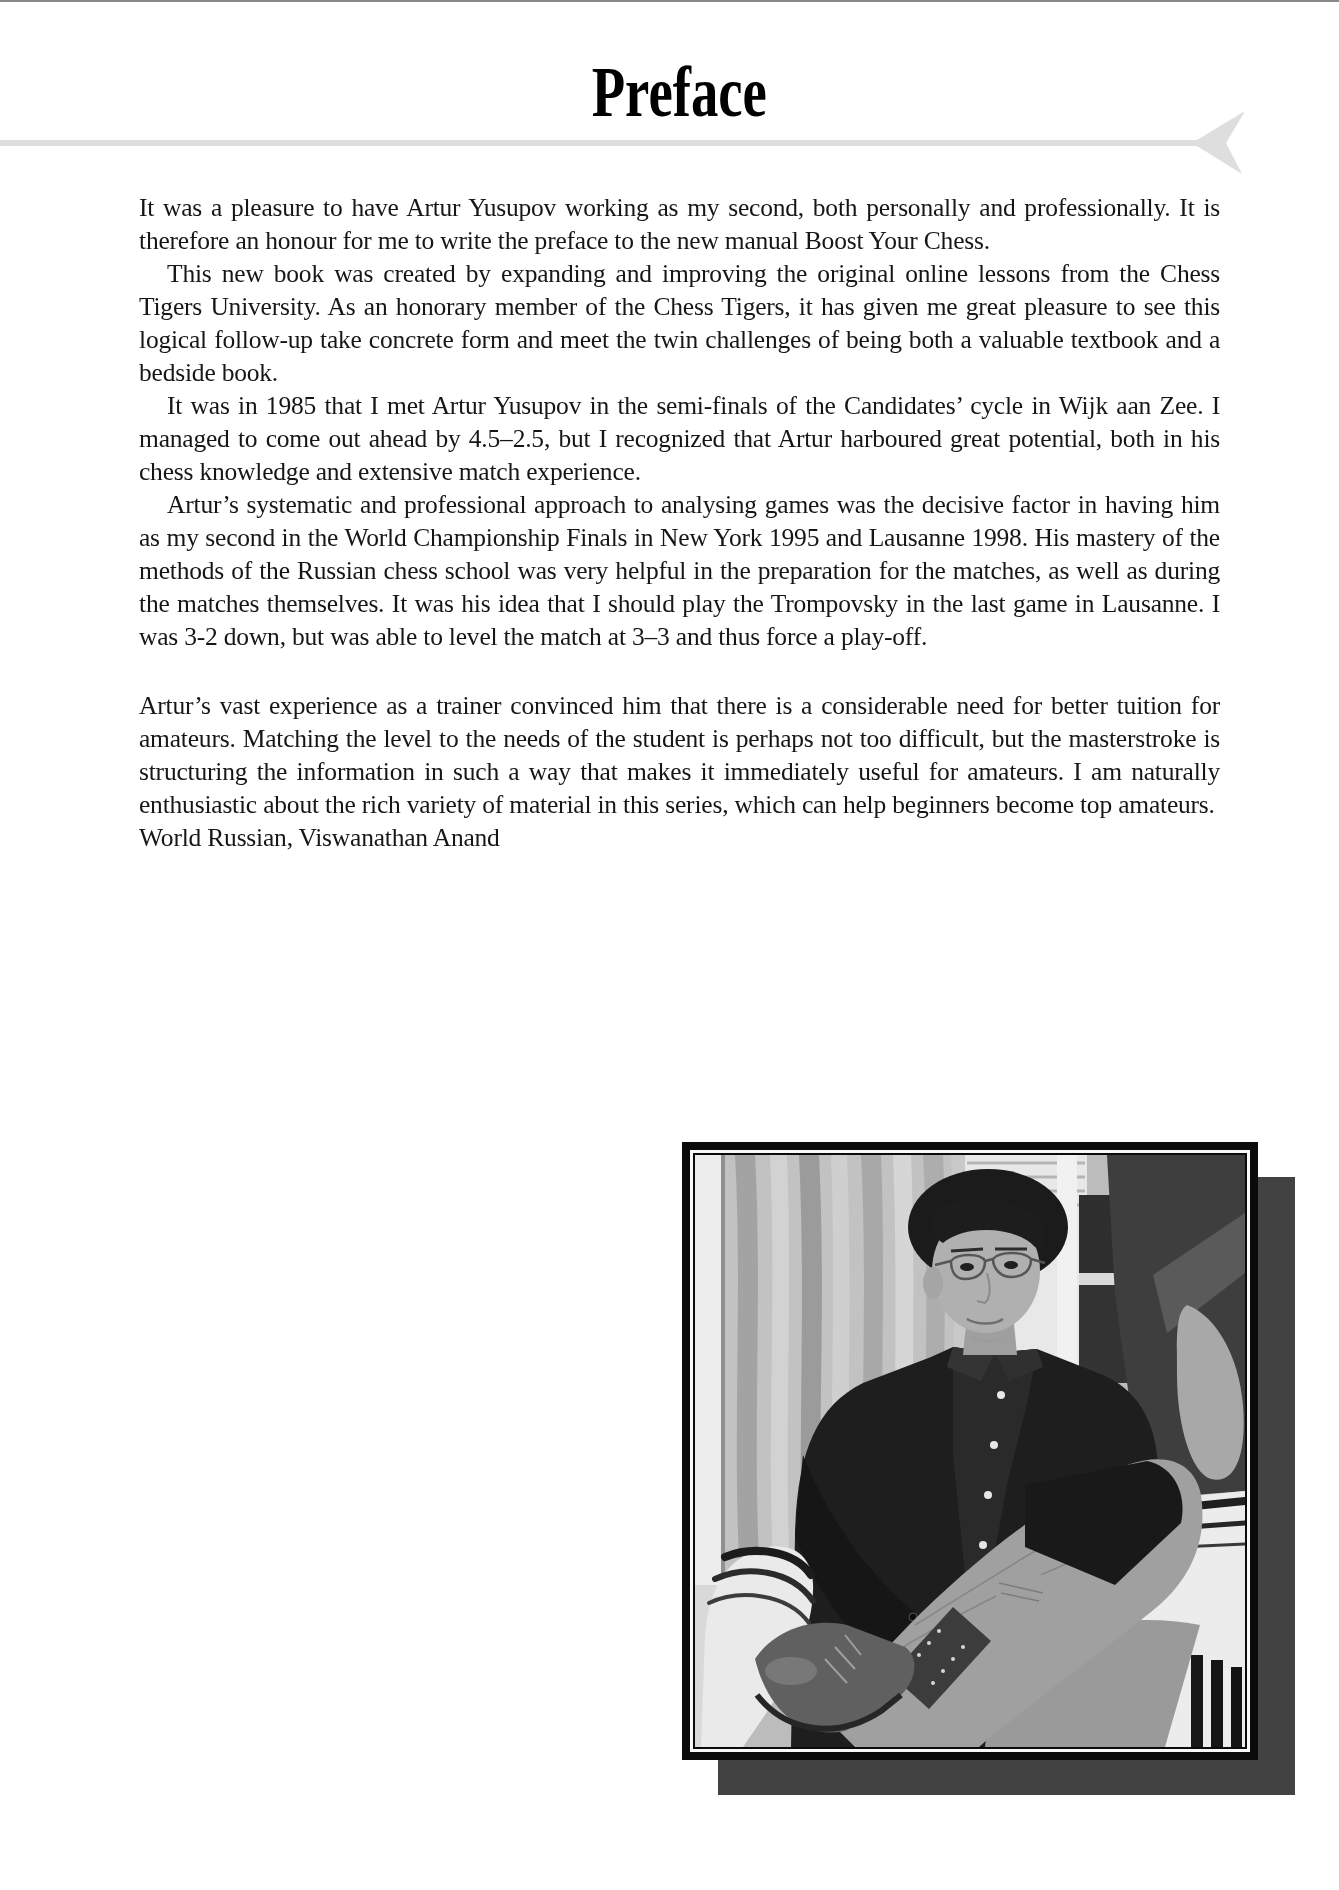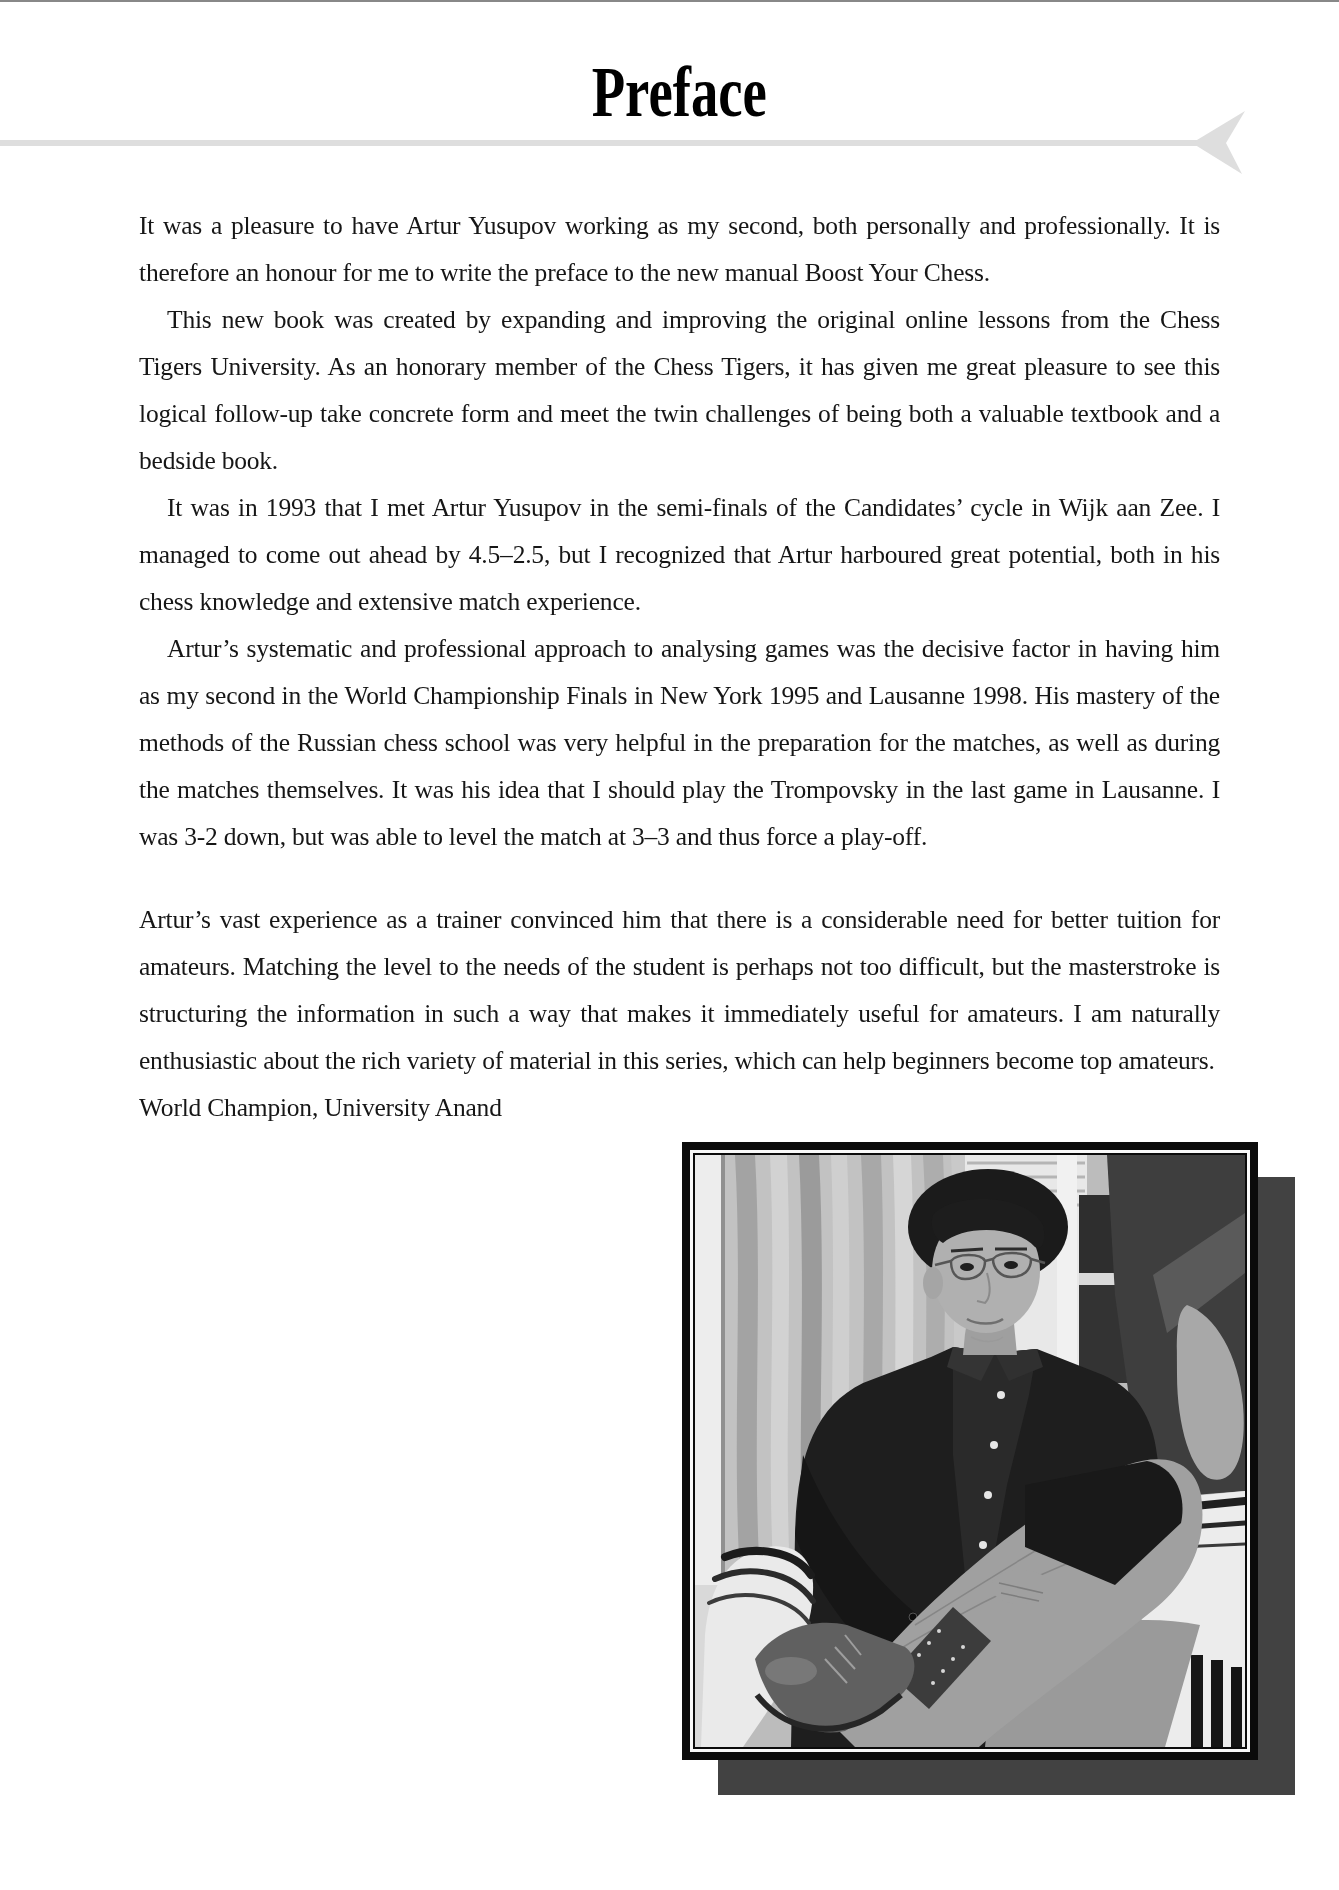--- a/index.html
+++ b/index.html
@@ -22,22 +22,22 @@
     white-space:nowrap;
   }
   .page-title .squeeze { display:inline-block; transform:scaleX(.76); transform-origin:center top; }
   .rule {
     position:absolute; left:0; top:138px; width:1197px; height:6px;
     background:var(--rule, #dedede);
   }
   .rule-arrow { position:absolute; left:1192px; top:109px; width:56px; height:64px; }
   .rule-arrow polygon { fill:var(--rule, #dedede); }
   .body-text {
-    position:absolute; left:139px; top:200px; width:1081px;
-    font-size:25.5px; line-height:47px; letter-spacing:-0.2px;
+    position:absolute; left:139px; top:189px; width:1081px;
+    font-size:25.5px; line-height:33px; letter-spacing:-0.2px;
     text-align:justify; hyphens:none;
   }
   .body-text p { margin:0; }
   .body-text p.indent { text-indent:28px; }
   .body-text p.gap { margin-top:36px; }
   .signature { margin-top:42px; text-align:left; }
   .photo-shadow {
     position:absolute; left:718px; top:1175px; width:577px; height:618px;
     background:var(--shadow, #424242);
   }
@@ -60,24 +60,24 @@
   <h1 class="page-title"><span class="squeeze">Preface</span></h1>
 
   <div class="rule"></div>
   <svg class="rule-arrow" viewBox="0 0 56 64" aria-hidden="true">
     <polygon points="0,32 53,0 34,32 50,63"></polygon>
   </svg>
 
   <div class="body-text">
     <p>It was a pleasure to have Artur Yusupov working as my second, both personally and professionally. It is therefore an honour for me to write the preface to the new manual Boost Your Chess.</p>
     <p class="indent">This new book was created by expanding and improving the original online lessons from the Chess Tigers University. As an honorary member of the Chess Tigers, it has given me great pleasure to see this logical follow-up take concrete form and meet the twin challenges of being both a valuable textbook and a bedside book.</p>
-    <p class="indent">It was in 1993 that I met Artur Yusupov in the semi-finals of the Candidates’ cycle in Wijk aan Zee. I managed to come out ahead by 4.5–2.5, but I recognized that Artur harboured great potential, both in his chess knowledge and extensive match experience.</p>
+    <p class="indent">It was in 1985 that I met Artur Yusupov in the semi-finals of the Candidates’ cycle in Wijk aan Zee. I managed to come out ahead by 4.5–2.5, but I recognized that Artur harboured great potential, both in his chess knowledge and extensive match experience.</p>
     <p class="indent">Artur’s systematic and professional approach to analysing games was the decisive factor in having him as my second in the World Championship Finals in New York 1995 and Lausanne 1998. His mastery of the methods of the Russian chess school was very helpful in the preparation for the matches, as well as during the matches themselves. It was his idea that I should play the Trompovsky in the last game in Lausanne. I was 3-2 down, but was able to level the match at 3–3 and thus force a play-off.</p>
     <p class="gap">Artur’s vast experience as a trainer convinced him that there is a considerable need for better tuition for amateurs. Matching the level to the needs of the student is perhaps not too difficult, but the masterstroke is structuring the information in such a way that makes it immediately useful for amateurs. I am naturally enthusiastic about the rich variety of material in this series, which can help beginners become top amateurs.</p>
-    <p class="signature">World Champion, University Anand</p>
+    <p class="signature">World Russian, Viswanathan Anand</p>
   </div>
 
   <div class="photo-shadow"></div>
 
   <figure class="photo-frame" style="margin:0" aria-label="Black-and-white photograph of Viswanathan Anand seated with legs crossed in a striped armchair, wearing a dark suit and glasses, in front of curtains and a window">
     <div class="photo-inner">
       <svg viewBox="0 0 550 592" preserveAspectRatio="none" aria-hidden="true">
 
         <rect x="0" y="0" width="550" height="592" fill="#bcbcbc"></rect>
 

